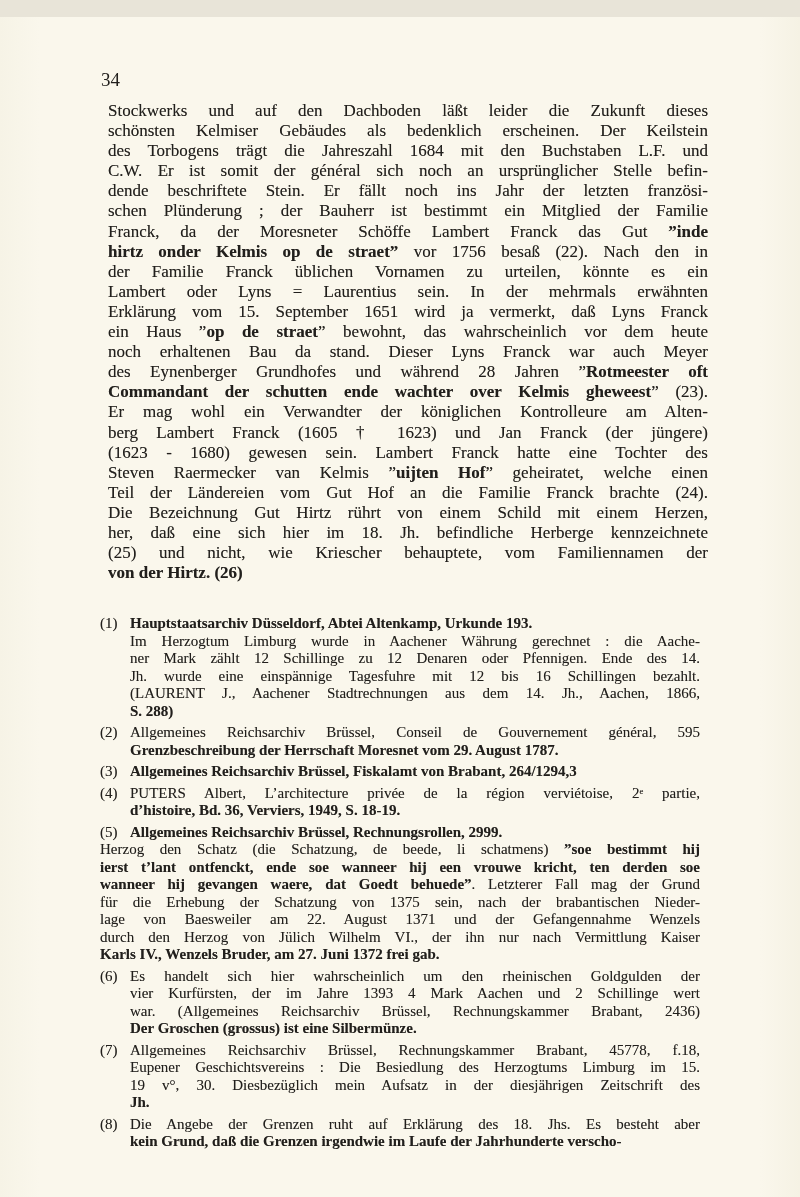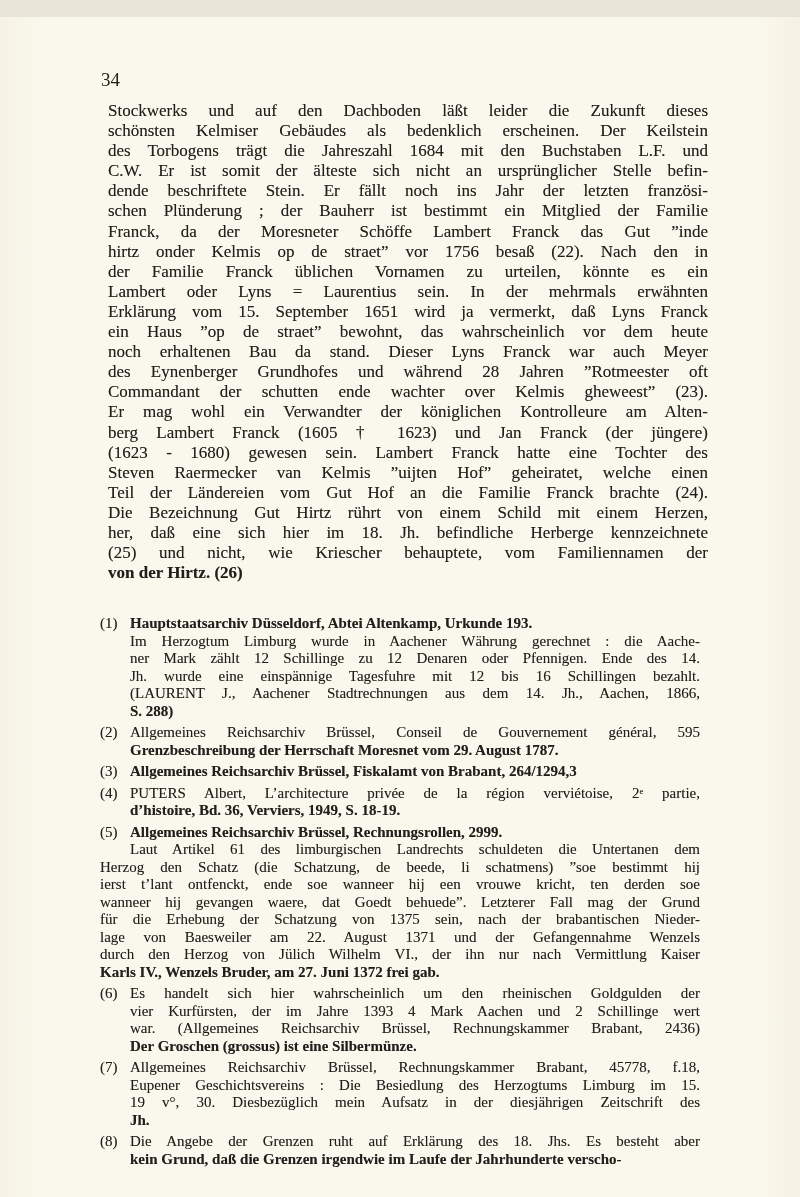--- a/index.html
+++ b/index.html
@@ -30,32 +30,32 @@
   .footnotes{
     position:absolute;left:100px;top:598px;width:600px;
     font-size:15px;line-height:17.5px;
     text-shadow:0 0 .35px rgba(33,31,28,.4);
   }
   .fnote{position:relative;margin-bottom:4px;}
   .fnlabel{position:absolute;left:0;top:0;}
   .fncontent{margin-left:30px;}
   .fnpara.wide{margin-left:-30px;}
   .fnpara .fl-indent{padding-left:30px;}
-  b{font-weight:normal;}
+  b{font-weight:bold;}
 </style>
 </head>
 <body>
 
 <div class="page">
   <div class="pagenum">34</div>
   <div class="bodytext">
       <div class="tline">Stockwerks und auf den Dachboden läßt leider die Zukunft dieses</div>
       <div class="tline">schönsten Kelmiser Gebäudes als bedenklich erscheinen. Der Keilstein</div>
       <div class="tline">des Torbogens trägt die Jahreszahl 1684 mit den Buchstaben L.F. und</div>
-      <div class="tline">C.W. Er ist somit der älteste sich nicht an ursprünglicher Stelle befin-</div>
+      <div class="tline">C.W. Er ist somit der général sich noch an ursprünglicher Stelle befin-</div>
       <div class="tline">dende beschriftete Stein. Er fällt noch ins Jahr der letzten französi-</div>
       <div class="tline">schen Plünderung ; der Bauherr ist bestimmt ein Mitglied der Familie</div>
       <div class="tline">Franck, da der Moresneter Schöffe Lambert Franck das Gut <b>”inde</b></div>
       <div class="tline"><b>hirtz onder Kelmis op de straet”</b> vor 1756 besaß (22). Nach den in</div>
       <div class="tline">der Familie Franck üblichen Vornamen zu urteilen, könnte es ein</div>
       <div class="tline">Lambert oder Lyns = Laurentius sein. In der mehrmals erwähnten</div>
       <div class="tline">Erklärung vom 15. September 1651 wird ja vermerkt, daß Lyns Franck</div>
       <div class="tline">ein Haus ”<b>op de straet</b>” bewohnt, das wahrscheinlich vor dem heute</div>
       <div class="tline">noch erhaltenen Bau da stand. Dieser Lyns Franck war auch Meyer</div>
       <div class="tline">des Eynenberger Grundhofes und während 28 Jahren ”<b>Rotmeester oft</b></div>
@@ -112,21 +112,20 @@
           </div>
         </div>
       </div>
       <div class="fnote">
         <span class="fnlabel">(5)</span>
         <div class="fncontent">
           <div class="fnpara">
             <div class="tline end">Allgemeines Reichsarchiv Brüssel, Rechnungsrollen, 2999.</div>
           </div>
           <div class="fnpara wide">
-            <div class="tline fl-indent">Laut Artikel 61 des limburgischen Landrechts schuldeten die Untertanen dem</div>
             <div class="tline">Herzog den Schatz (die Schatzung, de beede, li schatmens) <b>”soe bestimmt hij</b></div>
             <div class="tline"><b>ierst t’lant ontfenckt, ende soe wanneer hij een vrouwe kricht, ten derden soe</b></div>
             <div class="tline"><b>wanneer hij gevangen waere, dat Goedt behuede”</b>. Letzterer Fall mag der Grund</div>
             <div class="tline">für die Erhebung der Schatzung von 1375 sein, nach der brabantischen Nieder-</div>
             <div class="tline">lage von Baesweiler am 22. August 1371 und der Gefangennahme Wenzels</div>
             <div class="tline">durch den Herzog von Jülich Wilhelm VI., der ihn nur nach Vermittlung Kaiser</div>
             <div class="tline end">Karls IV., Wenzels Bruder, am 27. Juni 1372 frei gab.</div>
           </div>
         </div>
       </div>

